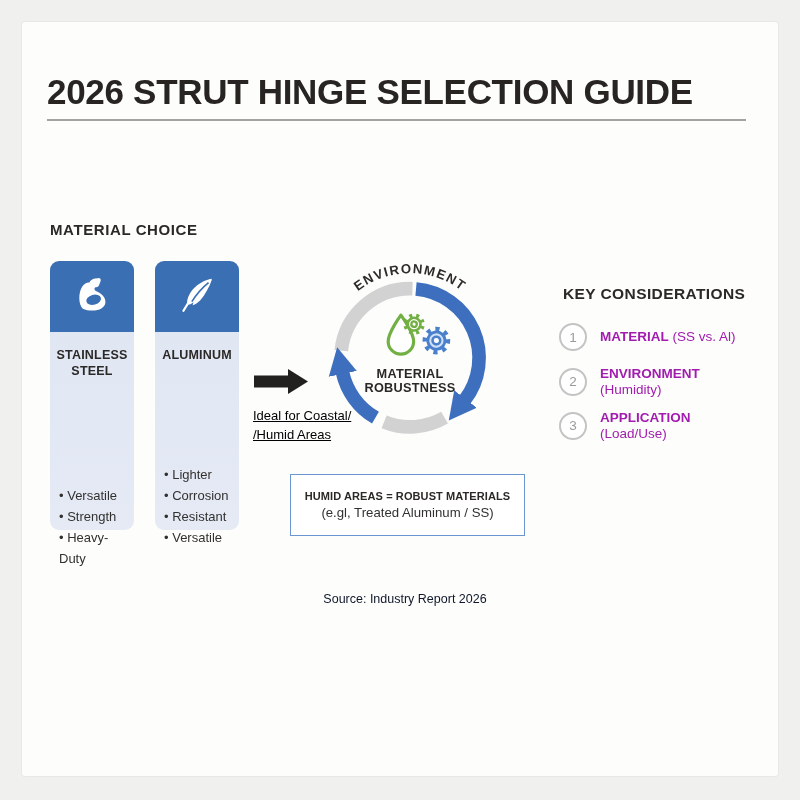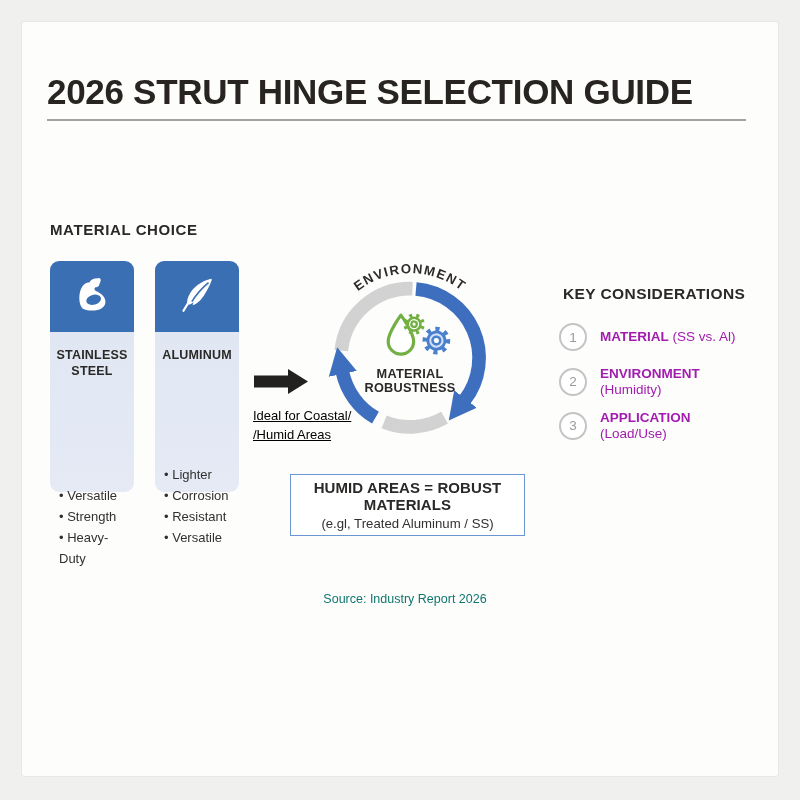--- a/index.html
+++ b/index.html
@@ -24,21 +24,21 @@
   .kc-heading{left:563px;top:285px;font-size:15.5px;font-weight:bold;letter-spacing:0.4px;}
 
   .card{width:84px;height:288px;top:261px;}
   .card.c1{left:50px;}
   .card.c2{left:155px;}
   .card-head{
     height:71px;background:#3b6fb3;border-radius:9px 9px 0 0;
     display:flex;align-items:center;justify-content:center;
   }
   .card-body{
-    height:160px;background:#e2e8f4;border-radius:0 0 9px 9px;
+    height:198px;background:#e2e8f4;border-radius:0 0 9px 9px;
     background:linear-gradient(180deg,#e0e7f3 0%,#e5eaf5 100%);
     position:relative;
   }
   .card-title{
     padding-top:15px;text-align:center;font-size:12.5px;font-weight:bold;
     line-height:1.3;color:#2b2927;letter-spacing:0.2px;
   }
   .bullets{
     position:absolute;left:9px;right:2px;margin:0;padding:0;list-style:none;
     font-size:13px;line-height:21px;color:#333130;
@@ -51,38 +51,38 @@
   .flow-caption{left:253px;top:407px;font-size:13px;line-height:1.45;color:#000000;text-decoration:underline;}
 
   .cycle{left:310px;top:253px;}
 
   .callout{
     left:290px;top:474px;width:233px;height:60px;
     border:1.5px solid #6c96d2;background:#ffffff;
     display:flex;flex-direction:column;align-items:center;justify-content:center;
     text-align:center;
   }
-  .callout-line1{font-size:15px;font-weight:bold;letter-spacing:0.1px;}
+  .callout-line1{font-size:11px;font-weight:bold;letter-spacing:0.1px;}
   .callout-line2{font-size:13.2px;margin-top:3px;color:#333130;}
 
   .kc-row{left:559px;display:flex;align-items:center;}
   .kc-row.r1{top:323px;}
   .kc-row.r2{top:366px;}
   .kc-row.r3{top:410px;}
   .kc-num{
     width:24px;height:24px;border:2px solid #c4c4c4;border-radius:50%;
     color:#9b9b9b;font-size:13.5px;display:flex;align-items:center;justify-content:center;
     flex:0 0 auto;background:#fff;
   }
   .kc-text{margin-left:13px;font-size:13.5px;line-height:1.18;color:#a21caf;}
   .kc-title{font-weight:bold;}
   .kc-row.r2 .kc-detail,.kc-row.r3 .kc-detail{display:block;font-weight:normal;}
   .kc-row.r1 .kc-detail{display:inline;}
 
-  .source{left:280px;top:592px;width:250px;text-align:center;font-size:12.5px;color:#0f766e;}
+  .source{left:280px;top:592px;width:250px;text-align:center;font-size:12.5px;color:#0f172a;}
 </style>
 </head>
 <body>
 
 <div class="frame"></div>
 
 <div class="abs page-title">2026 STRUT HINGE SELECTION GUIDE</div>
 <div class="abs title-rule"></div>
 
 <div class="abs mc-heading">MATERIAL CHOICE</div>

